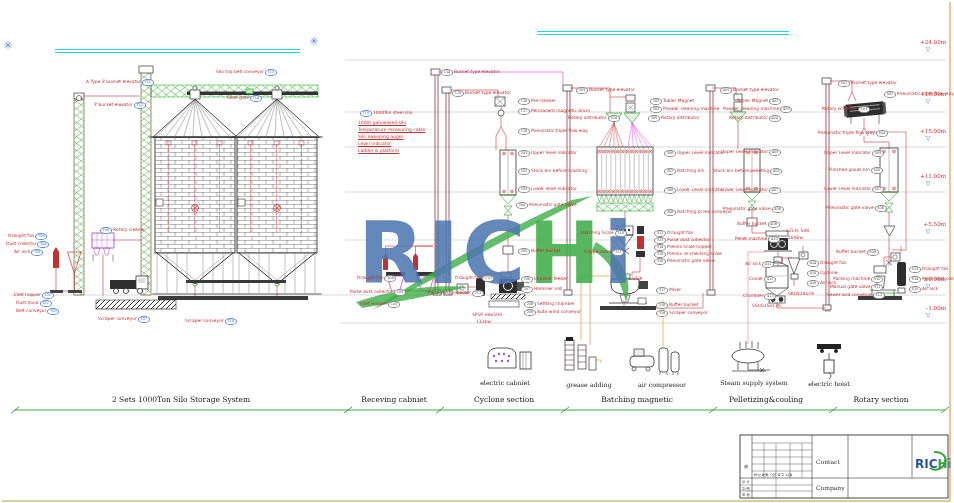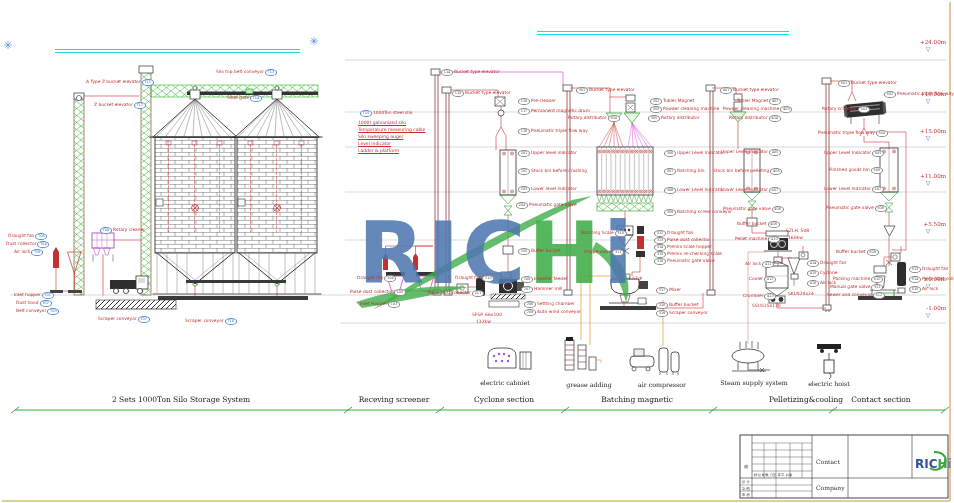--- a/index.html
+++ b/index.html
@@ -783,25 +783,25 @@
       <div class="spec" style="left: 786px; top: 228px;">SZLH. 508</div>
       <div class="spec" style="left: 788px; top: 235px;">160kw</div>
       <div class="spec" style="left: 788px; top: 291px;">SKLN24x24</div>
       <div class="spec" style="left: 752px; top: 303px;">SSLG15x170</div>
       <div class="spec u" style="left: 358px; top: 120px;">1000t galvanized silo</div>
       <div class="spec u" style="left: 358px; top: 127px;">Temperature measuring cable</div>
       <div class="spec u" style="left: 358px; top: 134px;">Silo sweeping auger</div>
       <div class="spec u" style="left: 358px; top: 141px;">Level indicator</div>
       <div class="spec u" style="left: 358px; top: 148px;">Ladder &amp; platform</div>
       <div class="sec" style="left: 181px; top: 395px;">2 Sets 1000Ton Silo Storage System</div>
-      <div class="sec" style="left: 394px; top: 395px;">Receving screener</div>
+      <div class="sec" style="left: 394px; top: 395px;">Receving cabniet</div>
       <div class="sec" style="left: 504px; top: 395px;">Cyclone section</div>
       <div class="sec" style="left: 637px; top: 395px;">Batching magnetic</div>
-      <div class="sec" style="left: 766px; top: 395px; margin-left: 40px;">Pelletizing&amp;cooling</div>
-      <div class="sec" style="left: 881px; top: 395px;">Contact section</div>
+      <div class="sec" style="left: 766px; top: 395px;">Pelletizing&amp;cooling</div>
+      <div class="sec" style="left: 881px; top: 395px;">Rotary section</div>
       <div class="leg" style="left: 505px; top: 379px;">electric cabniet</div>
       <div class="leg" style="left: 589px; top: 381px;">grease adding</div>
       <div class="leg" style="left: 662px; top: 381px;">air compressor</div>
       <div class="leg" style="left: 754px; top: 379px;">Steam supply system</div>
       <div class="leg" style="left: 829px; top: 380px;">electric hoist</div>
       <div class="elev" style="left: 910px; top: 40px;"><span>+24.00m</span><span class="tri">▽</span></div>
       <div class="elev" style="left: 910px; top: 92px;"><span>+19.00m</span><span class="tri">▽</span></div>
       <div class="elev" style="left: 910px; top: 129px;"><span>+15.00m</span><span class="tri">▽</span></div>
       <div class="elev" style="left: 910px; top: 174px;"><span>+11.00m</span><span class="tri">▽</span></div>
       <div class="elev" style="left: 910px; top: 222px;"><span>+5.50m</span><span class="tri">▽</span></div>

